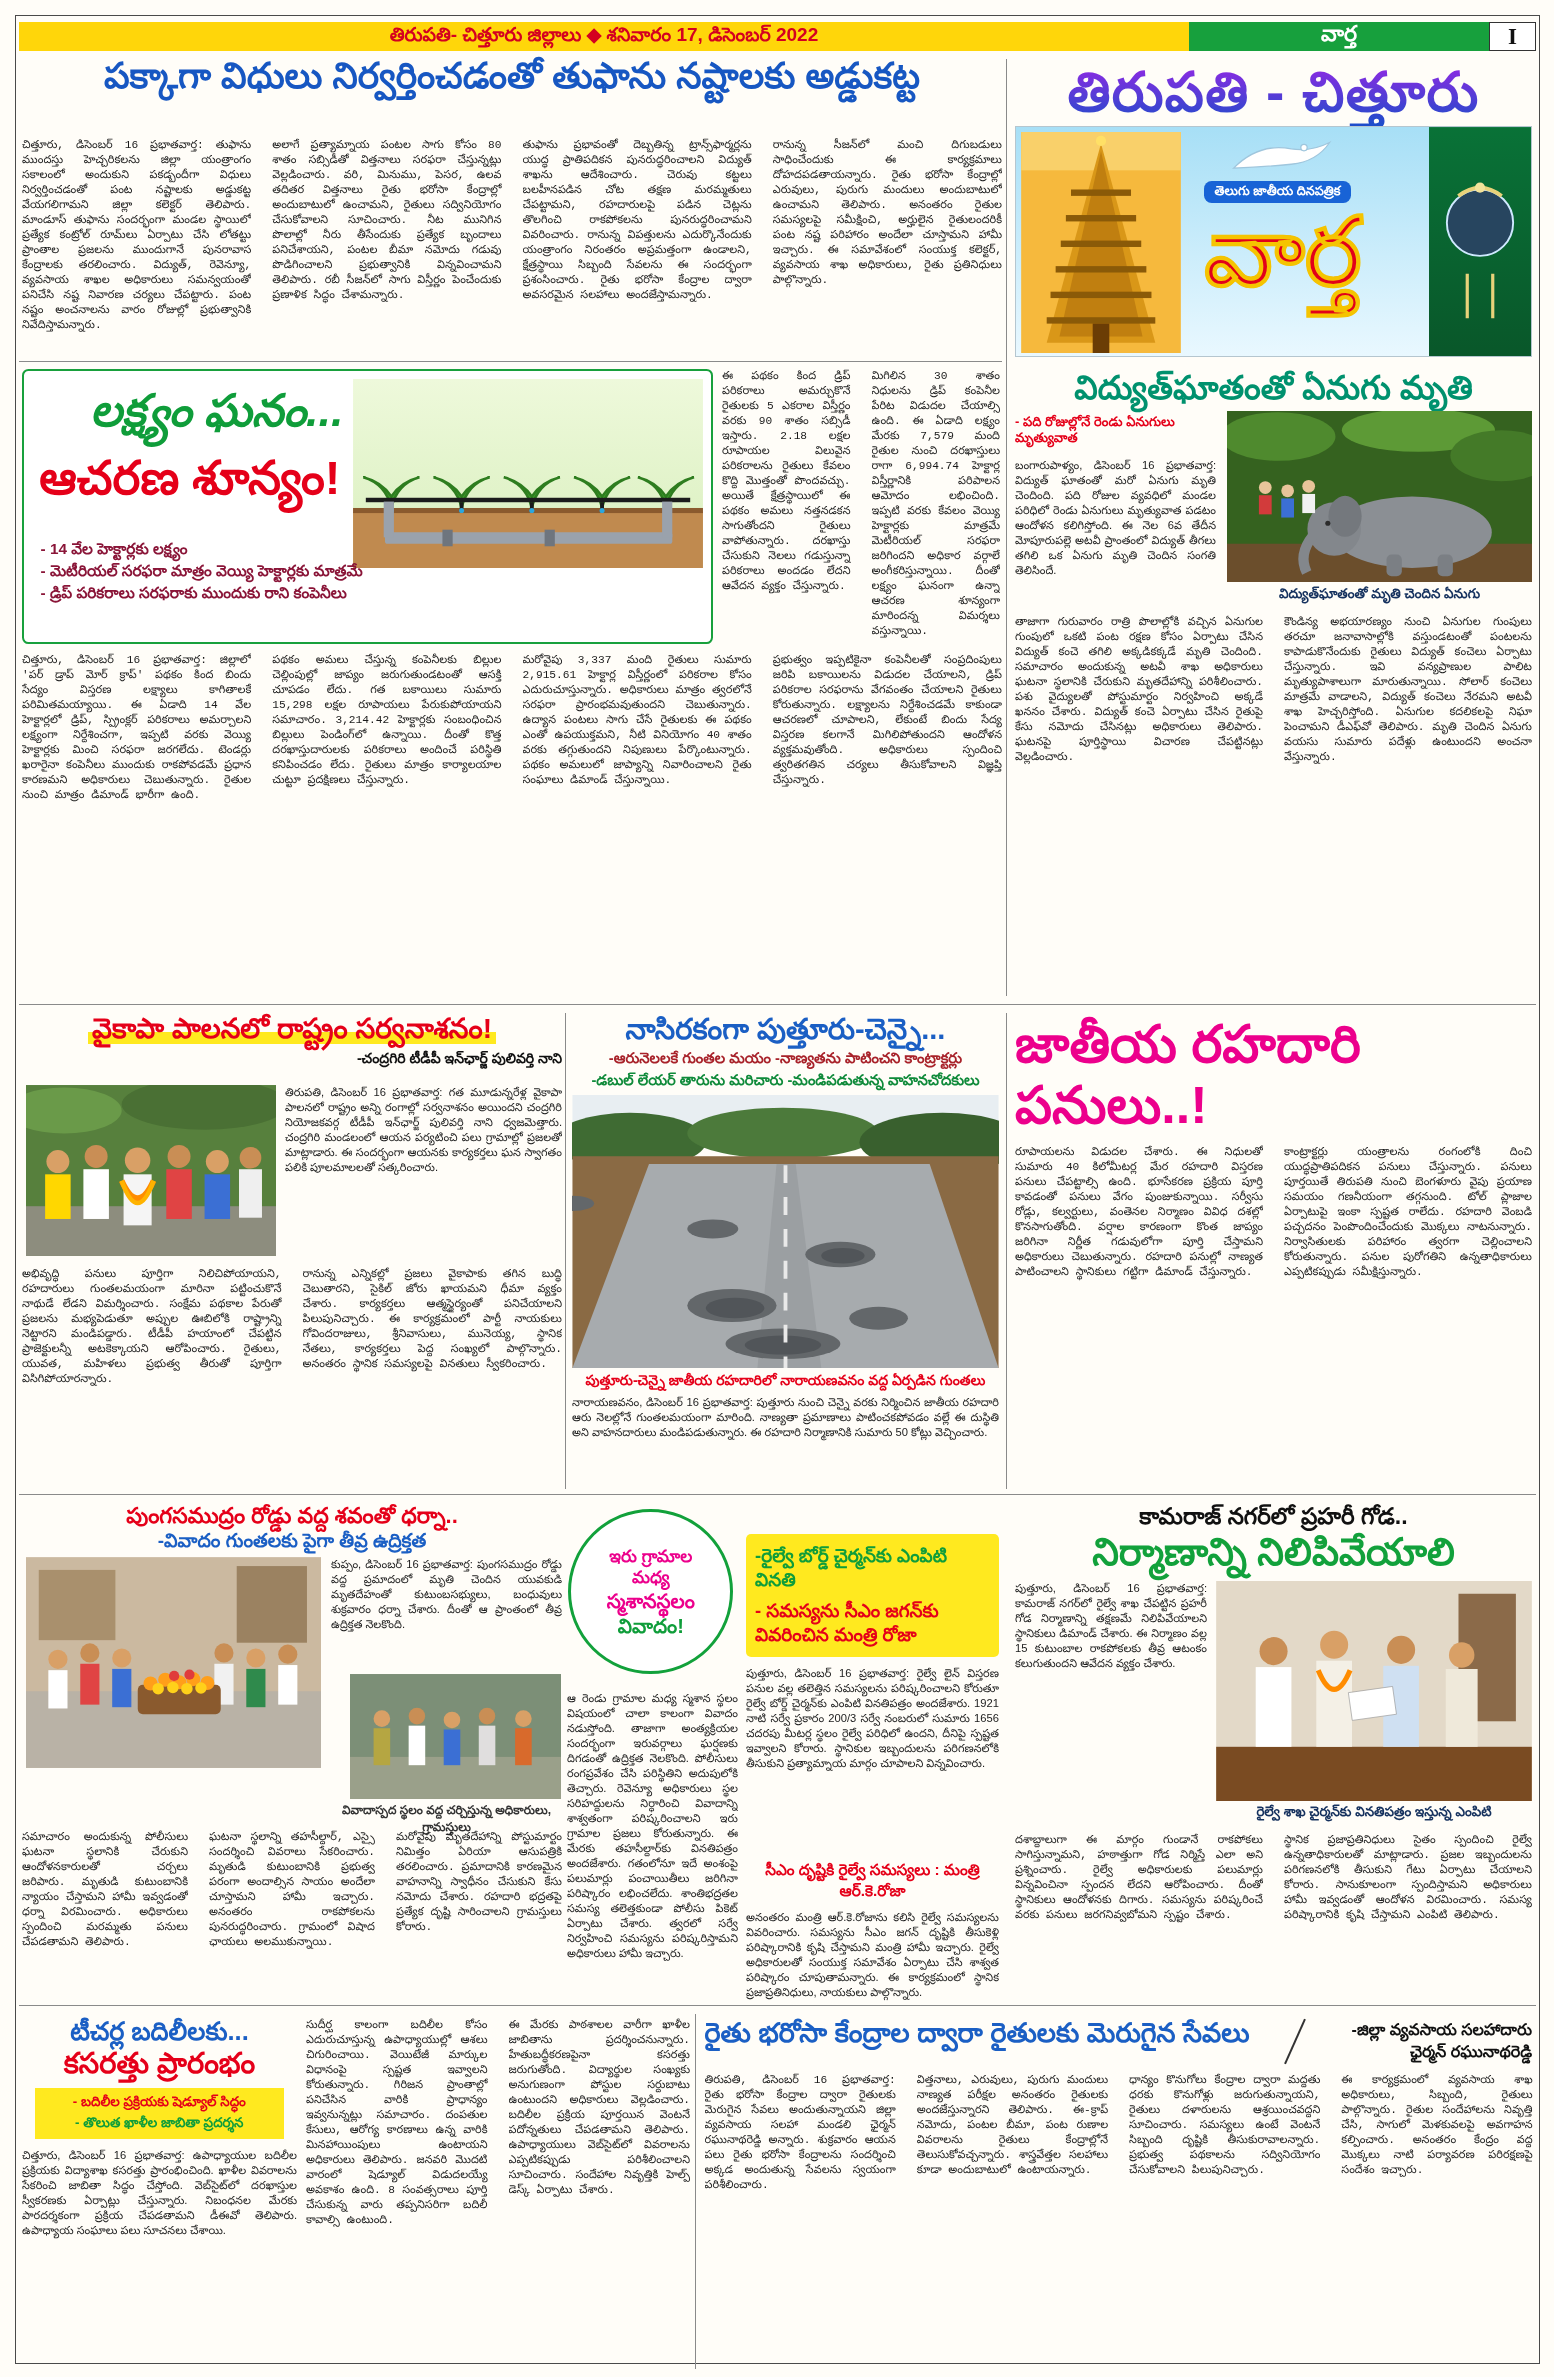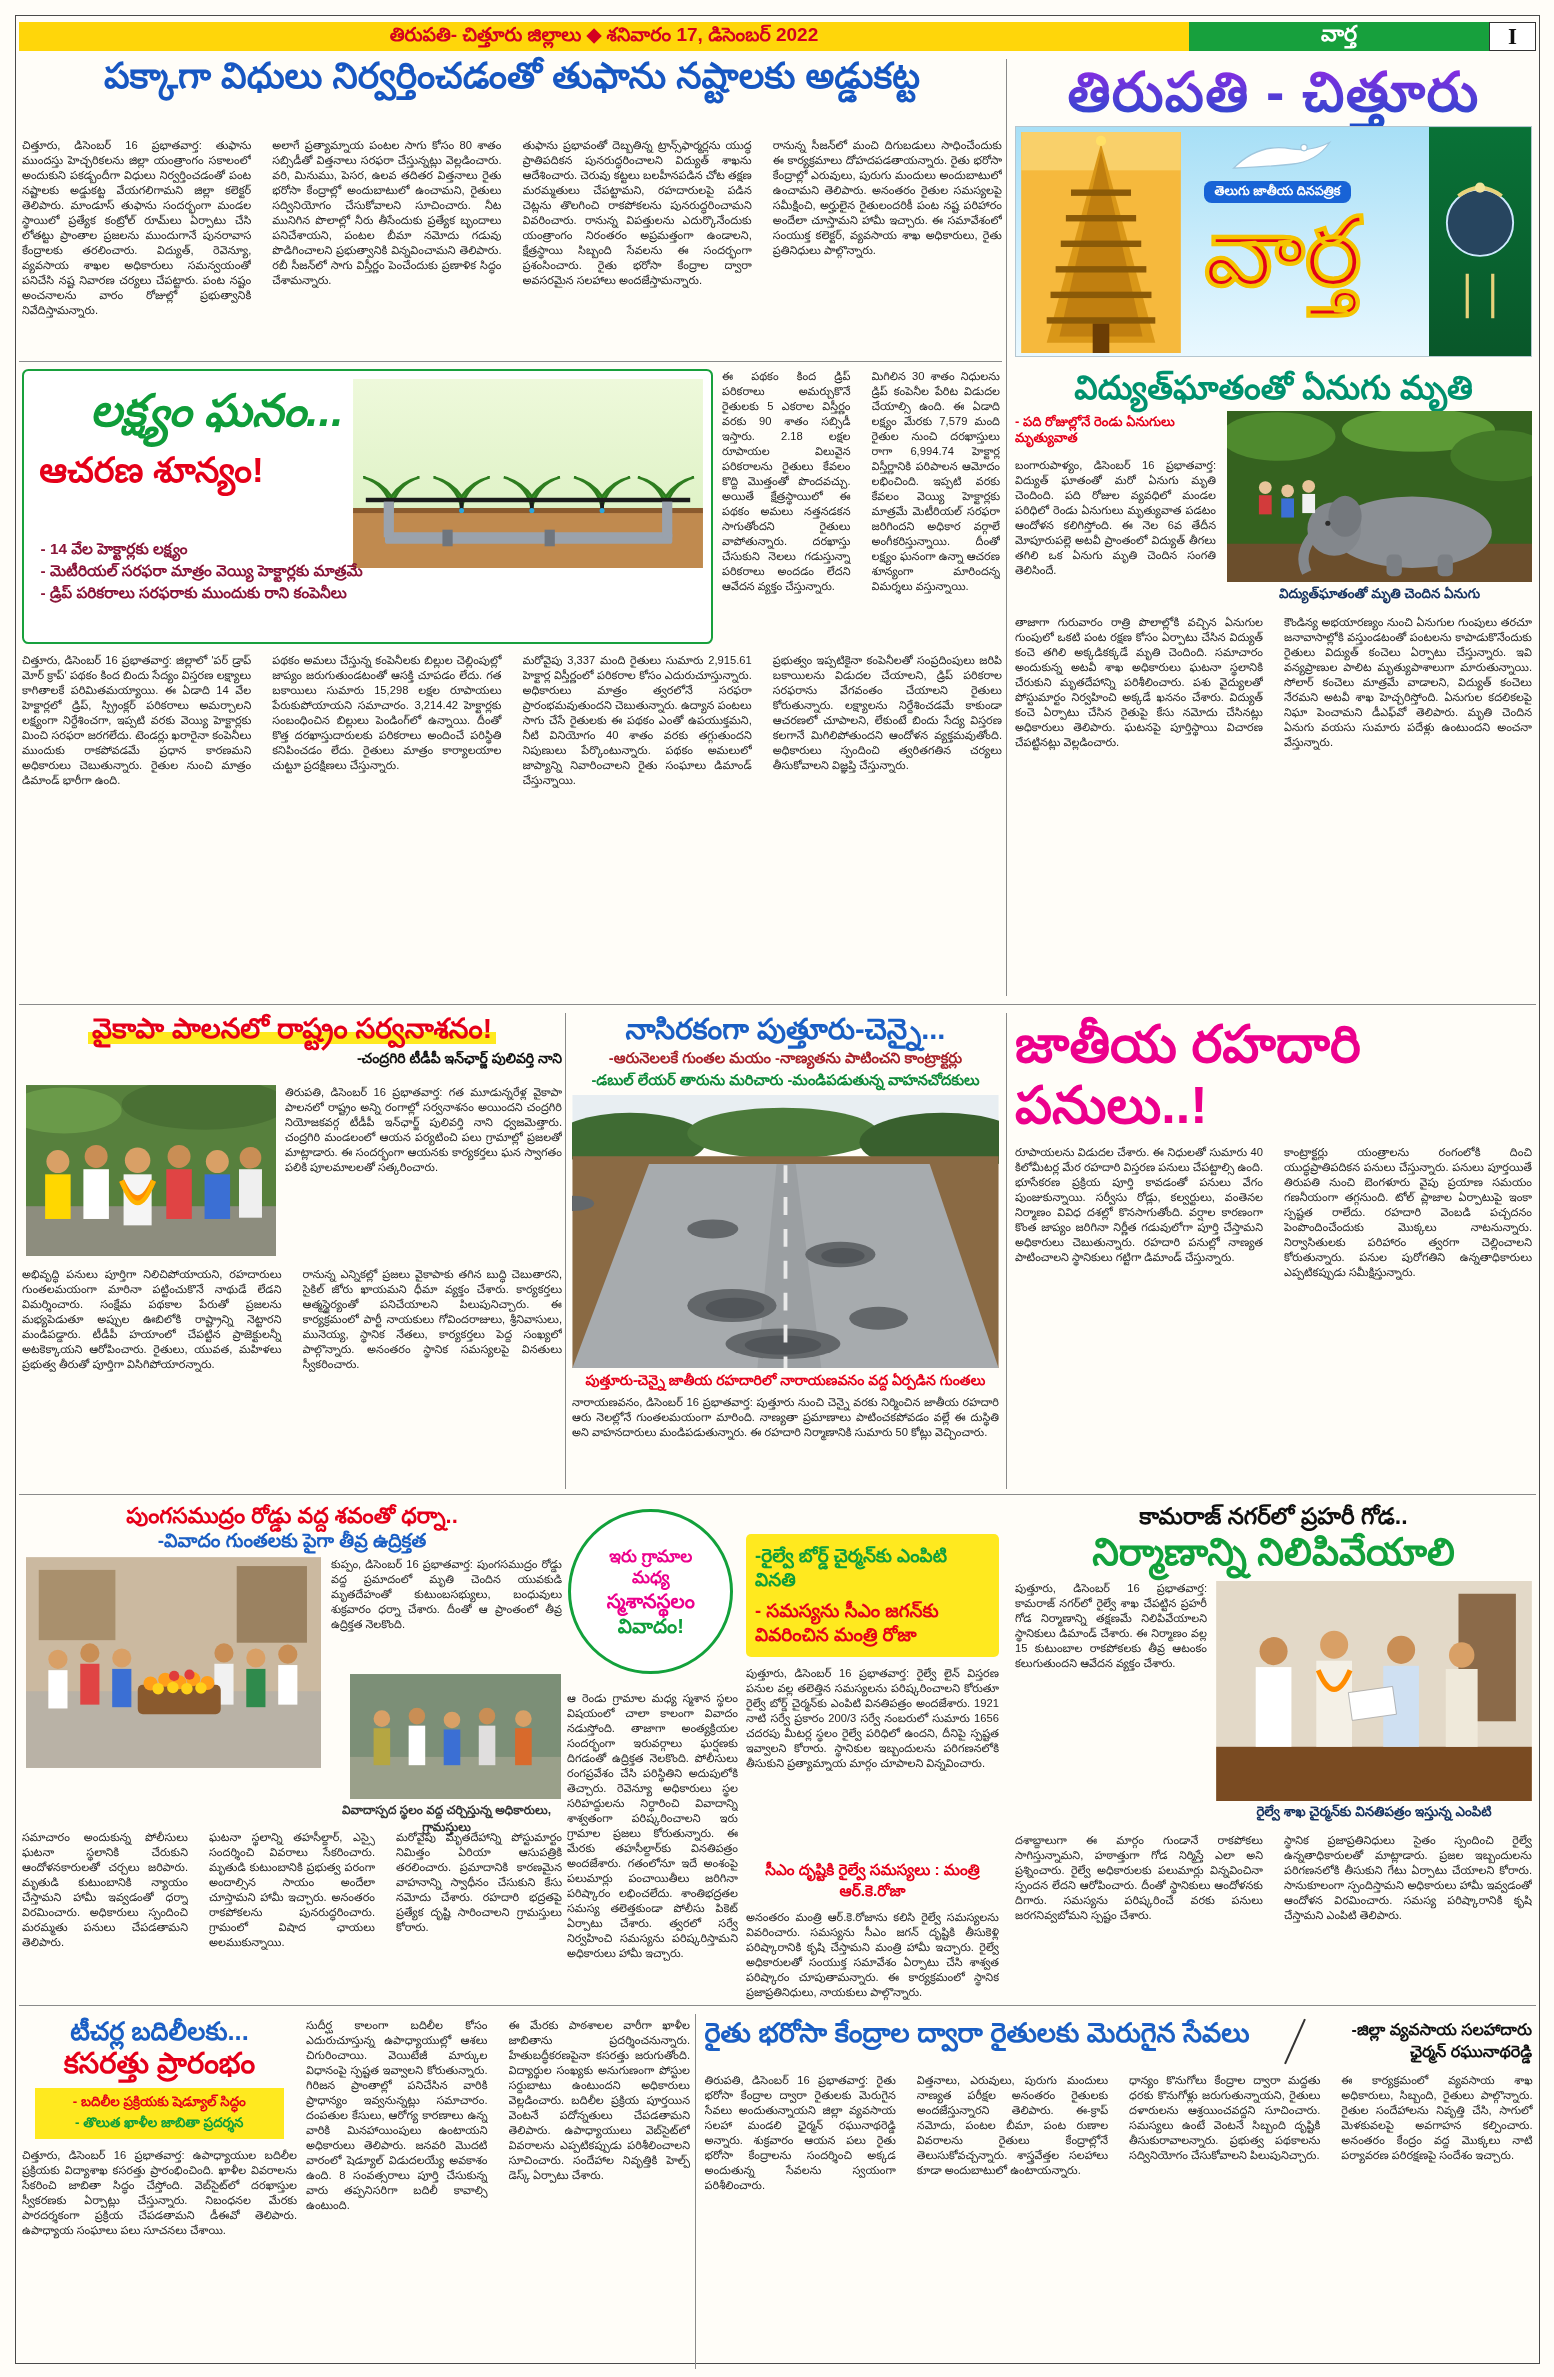--- a/index.html
+++ b/index.html
@@ -13,21 +13,21 @@
   .topbar { left:19px; top:22px; width:1517px; height:29px; display:flex; }
   .tb-yellow { flex:1; background:#ffd60a; display:flex; align-items:center; justify-content:center;
                color:#d40020; font-weight:bold; font-size:19px; }
   .tb-paper { width:300px; background:#17a03d; color:#ffffff; display:flex; align-items:center; justify-content:center;
               font-weight:bold; font-size:22px; }
   .tb-page { width:47px; background:#ffffff; border:1.3px solid #333; color:#111; display:flex; align-items:center;
              justify-content:center; font-size:23px; font-family:"Liberation Serif", serif; font-weight:bold; }
 
   
   .col { font-size:11.2px; line-height:1.34; text-align:justify; color:#1b1b1b; overflow:hidden; }
-  .cols { display:flex; gap:21px; }
+  .cols { display:flex; gap:21px;font-family:Liberation Mono, monospace; }
   .cols > div { flex:1; }
 
   .rule-h { background:#8a8a8a; height:1.3px; }
   .rule-v { background:#8a8a8a; width:1.3px; }
 
   
   .storm-headline { color:#1757c2; font-size:36px; font-weight:800; text-align:center; line-height:1.05; }
   .storm-subhead { background:#ffe91f; color:#e50019; font-weight:bold; font-size:16px; text-align:center; padding:4.5px 6.4px; }
 
   
@@ -36,21 +36,21 @@
     .region-title { background-image:linear-gradient(180deg,#8a2be2 10%,#1450c8 90%); -webkit-background-clip:text;
                     background-clip:text; -webkit-text-fill-color:transparent; text-shadow:none; }
   }
   .logobox { background:linear-gradient(180deg,#a7dff6,#e9f8ff); border:0.6px solid #b5c6cf; overflow:hidden; }
   .paper-logo { font-size:96px; font-weight:800; color:#e2001a; -webkit-text-stroke:1.3px #f5c400; line-height:1; }
   .tagline { background:#1863d6; color:#fff; font-weight:bold; font-size:12.8px; padding:1.9px 10.2px; border-radius:7.7px; display:inline-block; }
 
   
   .dripbox { border:2.6px solid #18a03c; border-radius:6.4px; background:#fff; }
   .drip-t1 { font-size:45px; font-weight:800; font-style:italic; color:#0f9d3a;margin-left:43px; }
-  .drip-t2 { font-size:35px; font-weight:800; color:#e50019; }
+  .drip-t2 { font-size:47px; font-weight:800; color:#e50019; }
   .drip-bullet { font-size:15.3px; font-weight:bold; color:#8a1538; line-height:1.45; }
 
   
   .ele-head { font-size:33px; font-weight:800; color:#00916e; text-align:center; }
   .ele-sub { font-size:13px; font-weight:bold; color:#e50019; line-height:1.25; }
   .photo-caption { font-size:13.4px; font-weight:bold; color:#15315e; text-align:center; }
 
   
   .vyk-head { font-size:28px; font-weight:800; color:#e50019; text-align:center; }
   .vyk-head span { background:linear-gradient(transparent 62%, #ffe91f 62%); padding:0 3.8px; }

